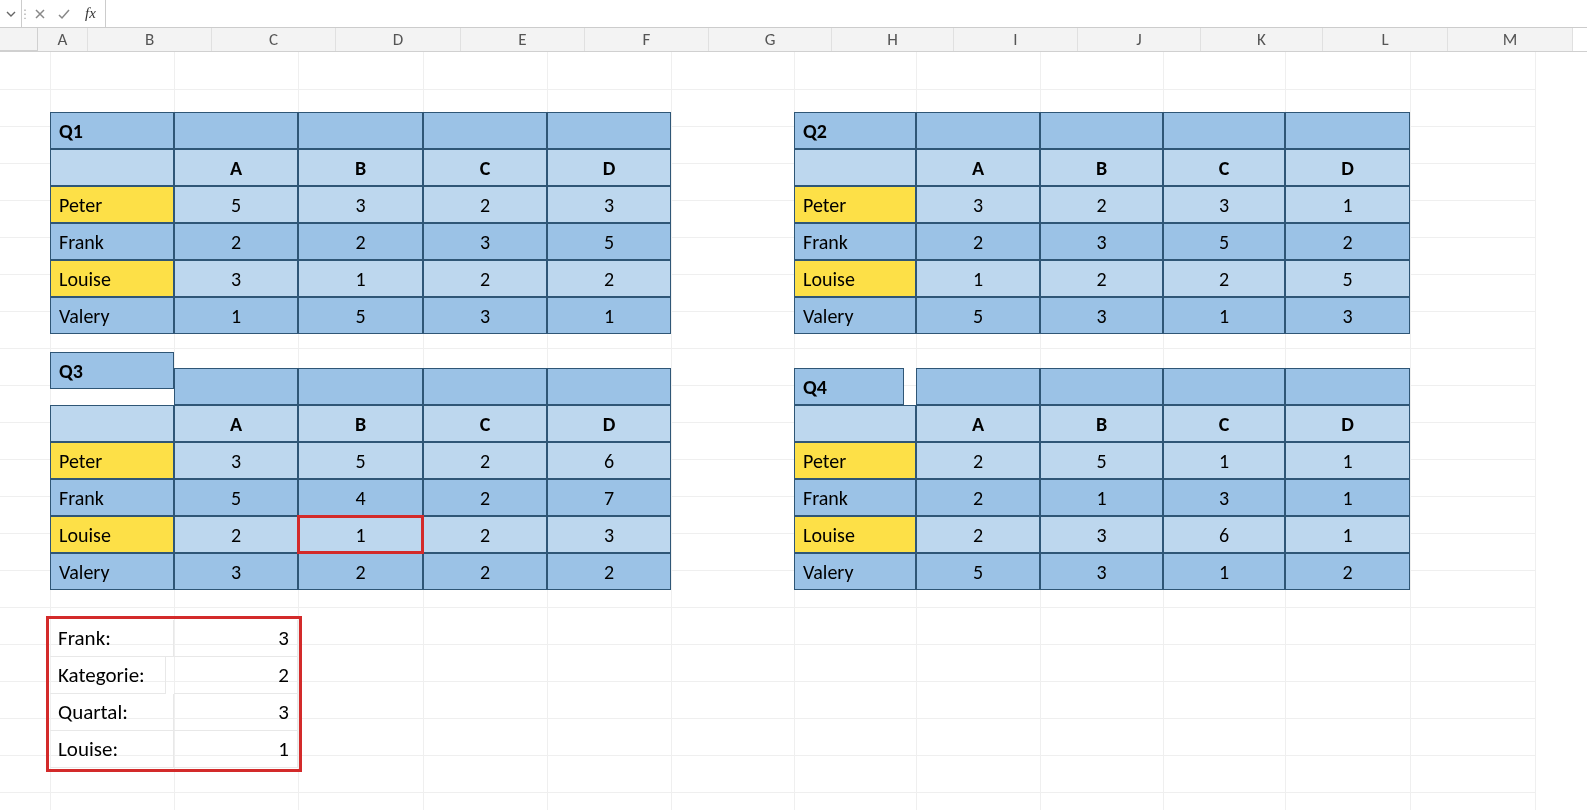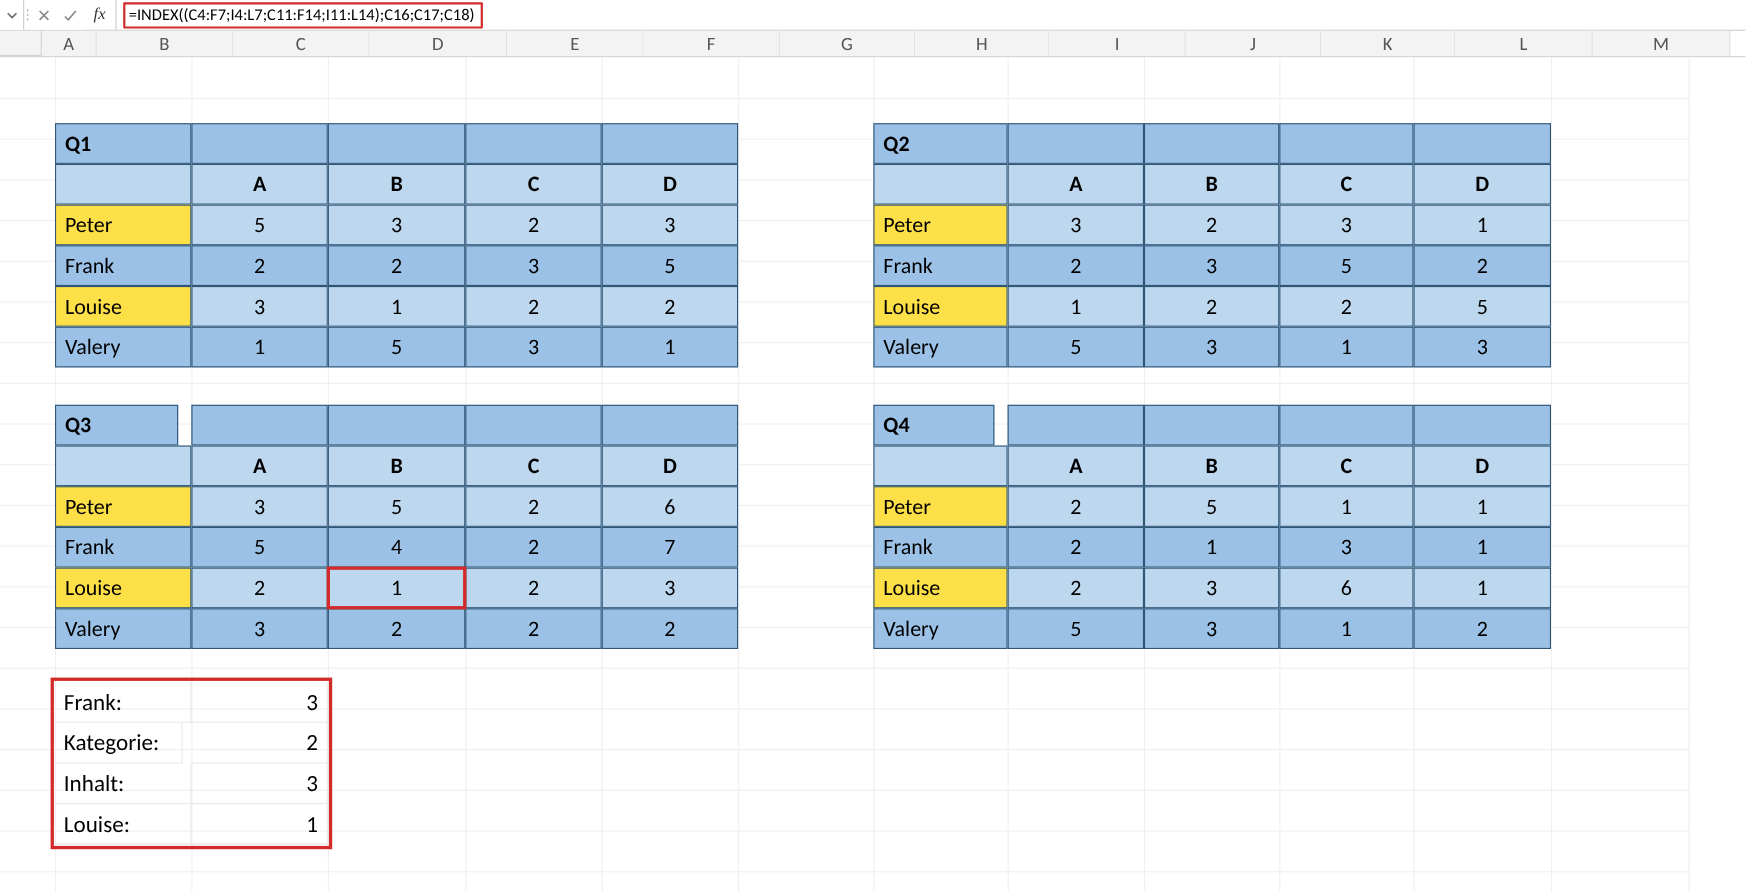--- a/index.html
+++ b/index.html
@@ -86,23 +86,20 @@
     <svg width="12" height="12" viewBox="0 0 12 12">
         <path d="M2,2 L10,10 M10,2 L2,10" stroke="#888" stroke-width="1.5"></path>
       </svg>
   </div>
   <div class="fb-btn enter">
     <svg width="14" height="12" viewBox="0 0 14 12">
         <path d="M2,7 L5,10 L12,2" stroke="#888" stroke-width="1.5" fill="none"></path>
       </svg>
   </div>
   <div class="fb-fx">fx</div>
-  <div class="fb-input">
-    <span class="formula-text">=INDEX((C4:F7;I4:L7;C11:F14;I11:L14);C16;C17;C18)</span>
-  </div>
 </div>
 
 <div class="col-headers">
   <div class="corner"></div>
   <div id="colhdr-row" style="display:flex; flex:1;">
       <div class="col-header" style="width: 50px;">A</div>
       <div class="col-header" style="width: 124px;">B</div>
       <div class="col-header" style="width: 124px;">C</div>
       <div class="col-header" style="width: 125px;">D</div>
       <div class="col-header" style="width: 124px;">E</div>
@@ -205,21 +202,21 @@
       <div class="cell t-rowh" style="left: 794px; top: 208px; width: 122px; height: 37px;">Louise</div>
       <div class="cell t-val" style="left: 916px; top: 208px; width: 124px; height: 37px;">1</div>
       <div class="cell t-val" style="left: 1040px; top: 208px; width: 123px; height: 37px;">2</div>
       <div class="cell t-val" style="left: 1163px; top: 208px; width: 122px; height: 37px;">2</div>
       <div class="cell t-val" style="left: 1285px; top: 208px; width: 125px; height: 37px;">5</div>
       <div class="cell t-rowh darker" style="left: 794px; top: 245px; width: 122px; height: 37px;">Valery</div>
       <div class="cell t-val darker" style="left: 916px; top: 245px; width: 124px; height: 37px;">5</div>
       <div class="cell t-val darker" style="left: 1040px; top: 245px; width: 123px; height: 37px;">3</div>
       <div class="cell t-val darker" style="left: 1163px; top: 245px; width: 122px; height: 37px;">1</div>
       <div class="cell t-val darker" style="left: 1285px; top: 245px; width: 125px; height: 37px;">3</div>
-      <div class="cell t-title" style="left: 50px; top: 316px; width: 112px; height: 37px;">Q3</div>
+      <div class="cell t-title" style="left: 50px; top: 300px; width: 124px; height: 37px;">Q3</div>
       <div class="cell t-tbar" style="left: 174px; top: 316px; width: 124px; height: 37px;"></div>
       <div class="cell t-tbar" style="left: 298px; top: 316px; width: 125px; height: 37px;"></div>
       <div class="cell t-tbar" style="left: 423px; top: 316px; width: 124px; height: 37px;"></div>
       <div class="cell t-tbar" style="left: 547px; top: 316px; width: 124px; height: 37px;"></div>
       <div class="cell t-colh" style="left: 50px; top: 353px; width: 124px; height: 37px;"></div>
       <div class="cell t-colh" style="left: 174px; top: 353px; width: 124px; height: 37px;">A</div>
       <div class="cell t-colh" style="left: 298px; top: 353px; width: 125px; height: 37px;">B</div>
       <div class="cell t-colh" style="left: 423px; top: 353px; width: 124px; height: 37px;">C</div>
       <div class="cell t-colh" style="left: 547px; top: 353px; width: 124px; height: 37px;">D</div>
       <div class="cell t-rowh" style="left: 50px; top: 390px; width: 124px; height: 37px;">Peter</div>
@@ -270,19 +267,19 @@
       <div class="cell t-rowh darker" style="left: 794px; top: 501px; width: 122px; height: 37px;">Valery</div>
       <div class="cell t-val darker" style="left: 916px; top: 501px; width: 124px; height: 37px;">5</div>
       <div class="cell t-val darker" style="left: 1040px; top: 501px; width: 123px; height: 37px;">3</div>
       <div class="cell t-val darker" style="left: 1163px; top: 501px; width: 122px; height: 37px;">1</div>
       <div class="cell t-val darker" style="left: 1285px; top: 501px; width: 125px; height: 37px;">2</div>
       <div class="highlight-box" style="left: 297px; top: 463px; width: 127px; height: 39px;"></div>
       <div class="cell summary-label" style="left: 50px; top: 568px; width: 124px; height: 37px;">Frank:</div>
       <div class="cell summary-val" style="left: 174px; top: 568px; width: 124px; height: 37px;">3</div>
       <div class="cell summary-label" style="left: 50px; top: 605px; width: 116px; height: 37px;">Kategorie:</div>
       <div class="cell summary-val" style="left: 174px; top: 605px; width: 124px; height: 37px;">2</div>
-      <div class="cell summary-label" style="left: 50px; top: 642px; width: 124px; height: 37px;">Inhalt:</div>
+      <div class="cell summary-label" style="left: 50px; top: 642px; width: 124px; height: 37px;">Quartal:</div>
       <div class="cell summary-val" style="left: 174px; top: 642px; width: 124px; height: 37px;">3</div>
       <div class="cell summary-label" style="left: 50px; top: 679px; width: 124px; height: 37px;">Louise:</div>
       <div class="cell summary-val" style="left: 174px; top: 679px; width: 124px; height: 37px;">1</div>
       <div class="highlight-box" style="left: 46px; top: 564px; width: 256px; height: 156px;"></div>
     </div>
 </div>
 
 </body></html>

